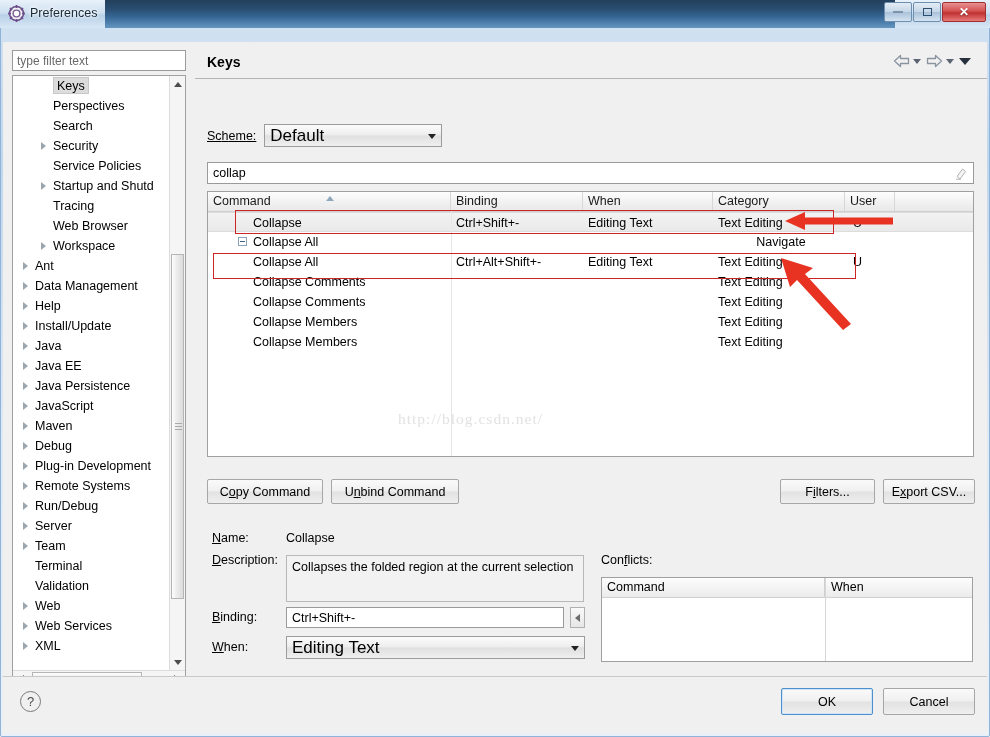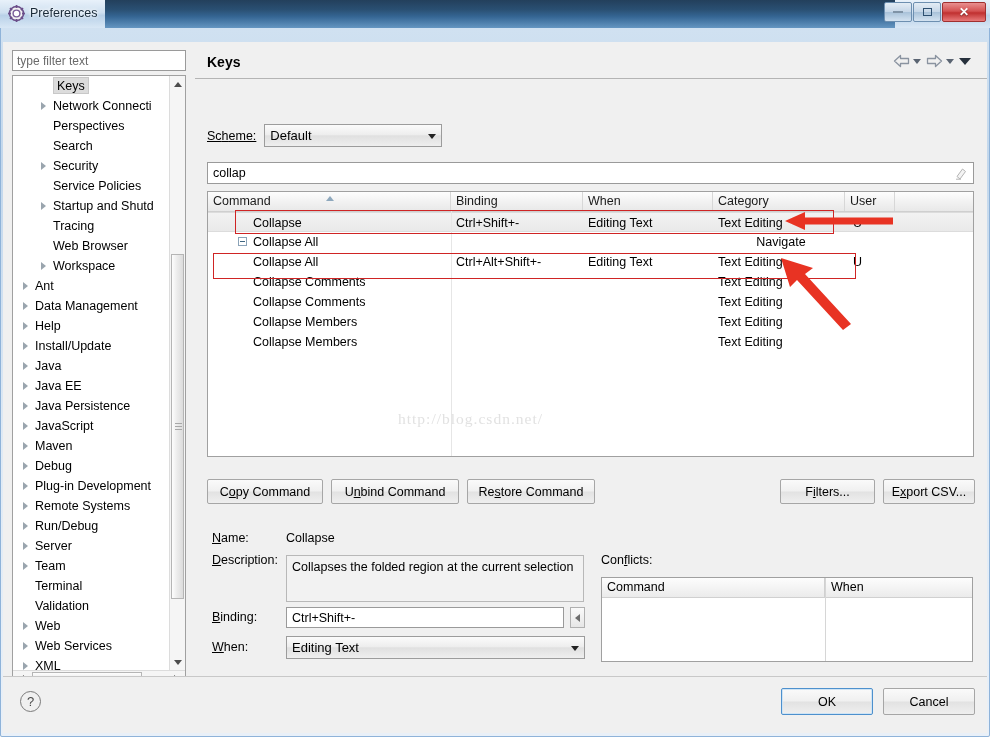--- a/index.html
+++ b/index.html
@@ -314,21 +314,21 @@
     display: flex; align-items: center;
   }
   .scheme-label { font-size: 12.5px; text-decoration: underline; }
   .scheme-label u { text-decoration: underline; }
   .combo {
     position: relative;
     height: 23px;
     border: 1px solid #9c9c9c;
     background: linear-gradient(to bottom, #fbfbfb 0%, #eeeeee 45%, #e0e0e0 52%, #efefef 100%);
     box-sizing: border-box;
-    font-size: 13px;
+    font-size: 17px;
     line-height: 21px;
     padding: 0 22px 0 5px;
     color: #000;
     white-space: nowrap;
   }
   .combo .cbtn {
     position: absolute;
     right: 5px; top: 9px;
     width: 0; height: 0;
     border-left: 4px solid transparent;
@@ -619,24 +619,20 @@
   </div>
 
   <div class="client">
 
     <div class="filter-box">type filter text</div>
 
     <div class="tree-pane">
       <div class="tree-scroll" id="tree-scroll">
           <div class="tree-item lvl1 sel">
             <span class="lbl">Keys</span>
-          </div>
-          <div class="tree-item lvl1">
-            <span class="arrow"></span>
-            <span class="lbl">Network Connecti</span>
           </div>
           <div class="tree-item lvl1">
             <span class="lbl">Perspectives</span>
           </div>
           <div class="tree-item lvl1">
             <span class="lbl">Search</span>
           </div>
           <div class="tree-item lvl1">
             <span class="arrow"></span>
             <span class="lbl">Security</span>
@@ -892,25 +888,20 @@
       <div class="btn" style="left:12px; top:437px; width:116px;">
           <span>C</span>
           <u>o</u>
           <span>py Command</span>
         </div>
       <div class="btn" style="left:136px; top:437px; width:128px;">
           <span>U</span>
           <u>n</u>
           <span>bind Command</span>
         </div>
-      <div class="btn" style="left:272px; top:437px; width:128px;">
-          <span>Re</span>
-          <u>s</u>
-          <span>tore Command</span>
-        </div>
       <div class="btn" style="left:585px; top:437px; width:95px;">
           <span>F</span>
           <u>i</u>
           <span>lters...</span>
         </div>
       <div class="btn" style="left:688px; top:437px; width:92px;">
           <span>E</span>
           <u>x</u>
           <span>port CSV...</span>
         </div>

